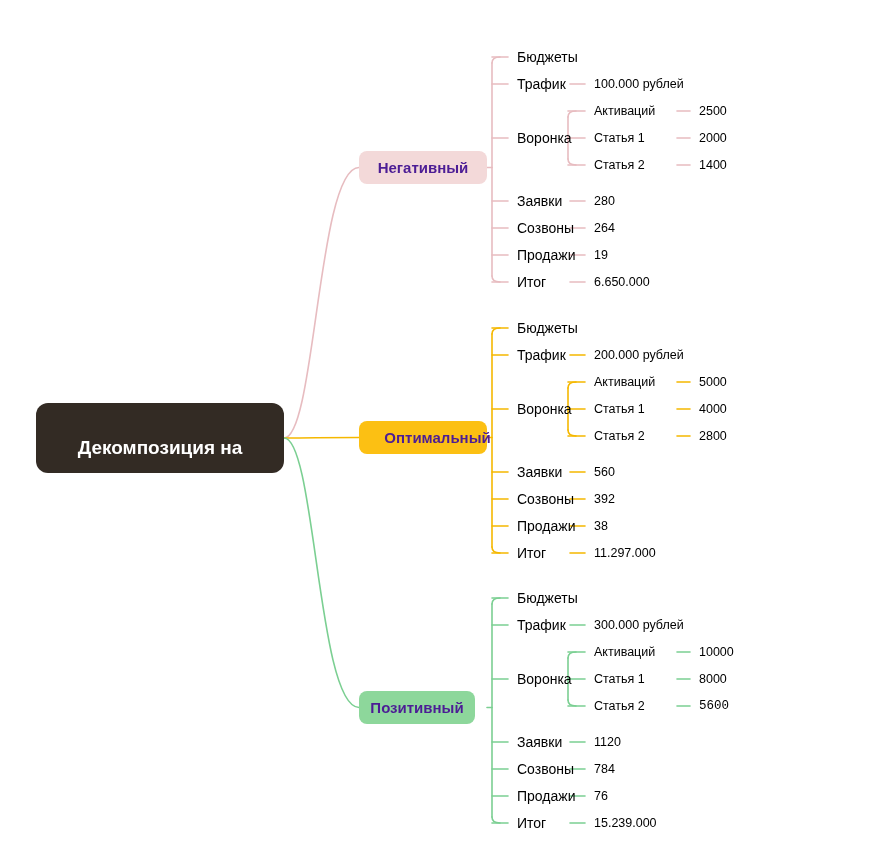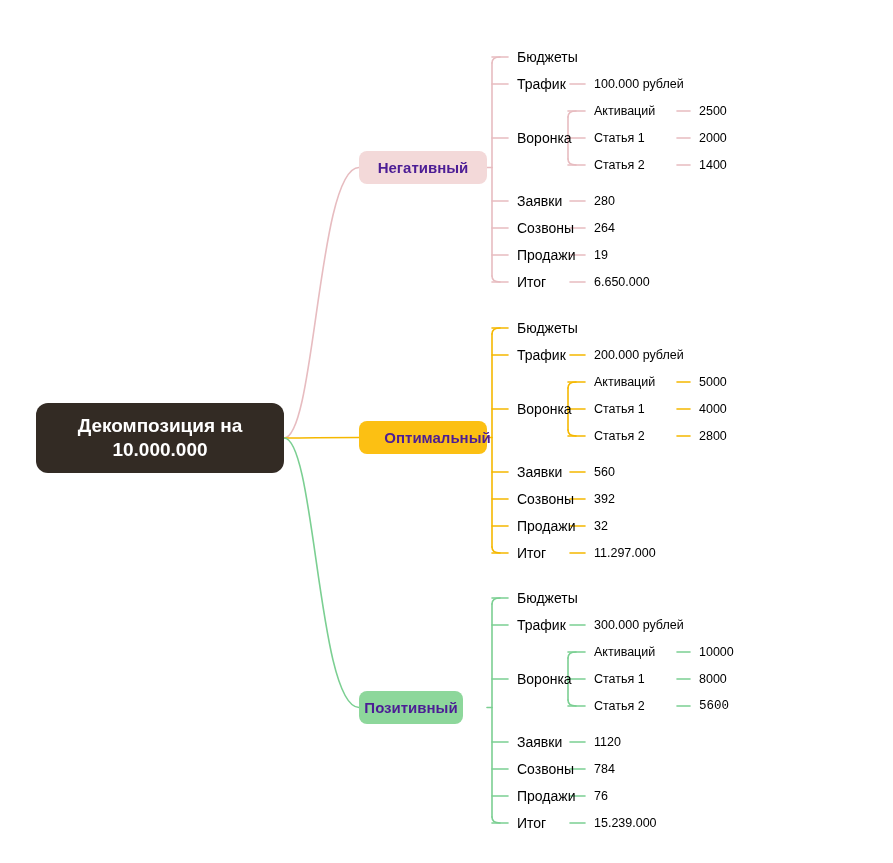--- a/index.html
+++ b/index.html
@@ -24,21 +24,21 @@
   .root{
     left:36px;top:403px;width:248px;height:70px;
     background:#332b24;
     border-radius:12px;
     justify-content:center;
     text-align:center;
     color:#ffffff;
     font-size:19px;font-weight:bold;line-height:1.25;
     padding:0 10px;
   }
-  .root span{display:block;}
+  .root span{display:block;margin-top:20px;}
 
   
   .branch-head{
     height:33px;
     border-radius:8px;
     justify-content:center;
     font-size:15px;font-weight:bold;
     color:#4c1d95;
     padding:0 14px;
   }
@@ -187,25 +187,25 @@
       <div class="node c-opt deep" style="left: 690px; top: 370px; width: 52px; height: 24px;">5000</div>
       <div class="node c-opt deep" style="left: 585px; top: 397px; width: 92px; height: 24px;">Статья 1</div>
       <div class="node c-opt deep" style="left: 690px; top: 397px; width: 52px; height: 24px;">4000</div>
       <div class="node c-opt deep" style="left: 585px; top: 424px; width: 92px; height: 24px;">Статья 2</div>
       <div class="node c-opt deep" style="left: 690px; top: 424px; width: 52px; height: 24px;">2800</div>
       <div class="node c-opt lbl" style="left: 508px; top: 460px; width: 62px; height: 24px;">Заявки</div>
       <div class="node c-opt val" style="left: 585px; top: 460px; width: 94px; height: 24px;">560</div>
       <div class="node c-opt lbl" style="left: 508px; top: 487px; width: 62px; height: 24px;">Созвоны</div>
       <div class="node c-opt val" style="left: 585px; top: 487px; width: 94px; height: 24px;">392</div>
       <div class="node c-opt lbl" style="left: 508px; top: 514px; width: 62px; height: 24px;">Продажи</div>
-      <div class="node c-opt val" style="left: 585px; top: 514px; width: 94px; height: 24px;">32</div>
+      <div class="node c-opt val" style="left: 585px; top: 514px; width: 94px; height: 24px;">38</div>
       <div class="node c-opt lbl" style="left: 508px; top: 541px; width: 62px; height: 24px;">Итог</div>
       <div class="node c-opt val" style="left: 585px; top: 541px; width: 94px; height: 24px;">11.297.000</div>
       <div class="c-pos">
-        <div class="node branch-head" style="left: 359px; top: 691px; width: 104px; height: 33px;">Позитивный</div>
+        <div class="node branch-head" style="left: 359px; top: 691px; width: 116px; height: 33px;">Позитивный</div>
       </div>
       <div class="node c-pos lbl" style="left: 508px; top: 586px; width: 62px; height: 24px;">Бюджеты</div>
       <div class="node c-pos lbl" style="left: 508px; top: 613px; width: 62px; height: 24px;">Трафик</div>
       <div class="node c-pos val" style="left: 585px; top: 613px; width: 94px; height: 24px;">300.000 рублей</div>
       <div class="node c-pos lbl" style="left: 508px; top: 667px; width: 62px; height: 24px;">Воронка</div>
       <div class="node c-pos deep" style="left: 585px; top: 640px; width: 92px; height: 24px;">Активаций</div>
       <div class="node c-pos deep" style="left: 690px; top: 640px; width: 52px; height: 24px;">10000</div>
       <div class="node c-pos deep" style="left: 585px; top: 667px; width: 92px; height: 24px;">Статья 1</div>
       <div class="node c-pos deep" style="left: 690px; top: 667px; width: 52px; height: 24px;">8000</div>
       <div class="node c-pos deep" style="left: 585px; top: 694px; width: 92px; height: 24px;">Статья 2</div>
@@ -216,16 +216,15 @@
       <div class="node c-pos val" style="left: 585px; top: 757px; width: 94px; height: 24px;">784</div>
       <div class="node c-pos lbl" style="left: 508px; top: 784px; width: 62px; height: 24px;">Продажи</div>
       <div class="node c-pos val" style="left: 585px; top: 784px; width: 94px; height: 24px;">76</div>
       <div class="node c-pos lbl" style="left: 508px; top: 811px; width: 62px; height: 24px;">Итог</div>
       <div class="node c-pos val" style="left: 585px; top: 811px; width: 94px; height: 24px;">15.239.000</div>
     </div>
 
   <div class="node root">
     <div>
       <span>Декомпозиция на</span>
-      <span>10.000.000</span>
     </div>
   </div>
 </div>
 
 </body></html>

